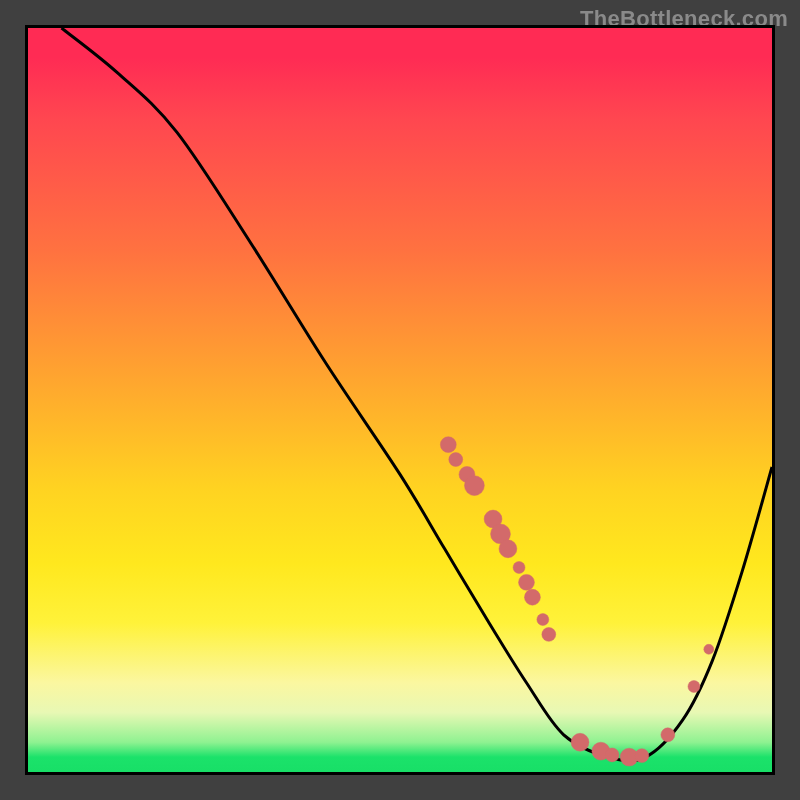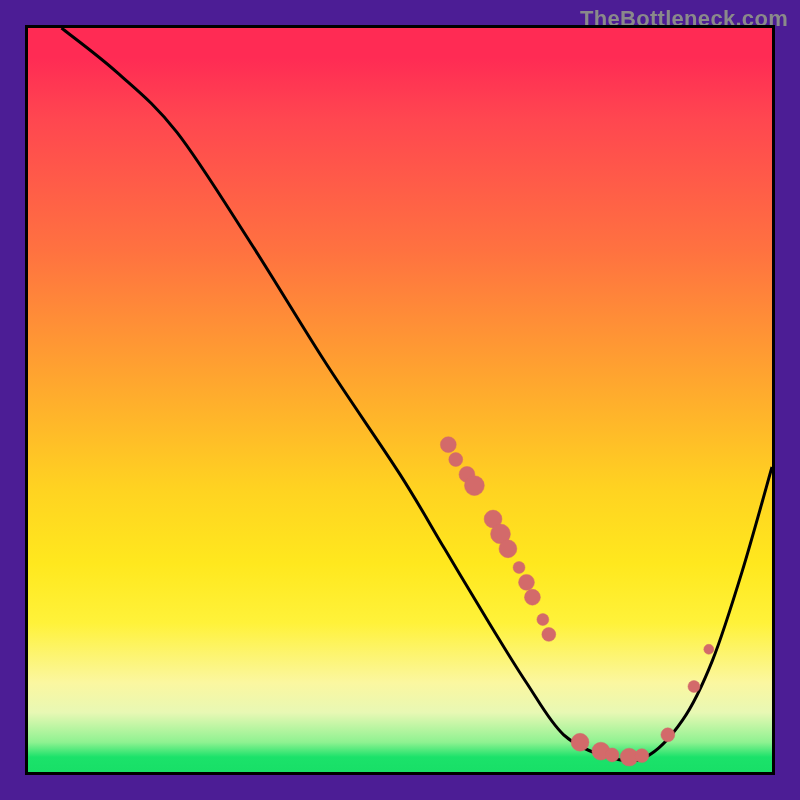--- a/index.html
+++ b/index.html
@@ -6,21 +6,21 @@
     margin: 0;
     padding: 0;
     width: 800px;
     height: 800px;
     font-family: Arial, Helvetica, sans-serif;
   }
   .canvas {
     position: relative;
     width: 800px;
     height: 800px;
-    background: #4c1d95;
+    background: #404040;
   }
   .watermark {
     position: absolute;
     top: 6px;
     right: 12px;
     font-size: 22px;
     font-weight: bold;
     color: #8a8a8a;
     letter-spacing: 0.3px;
   }

